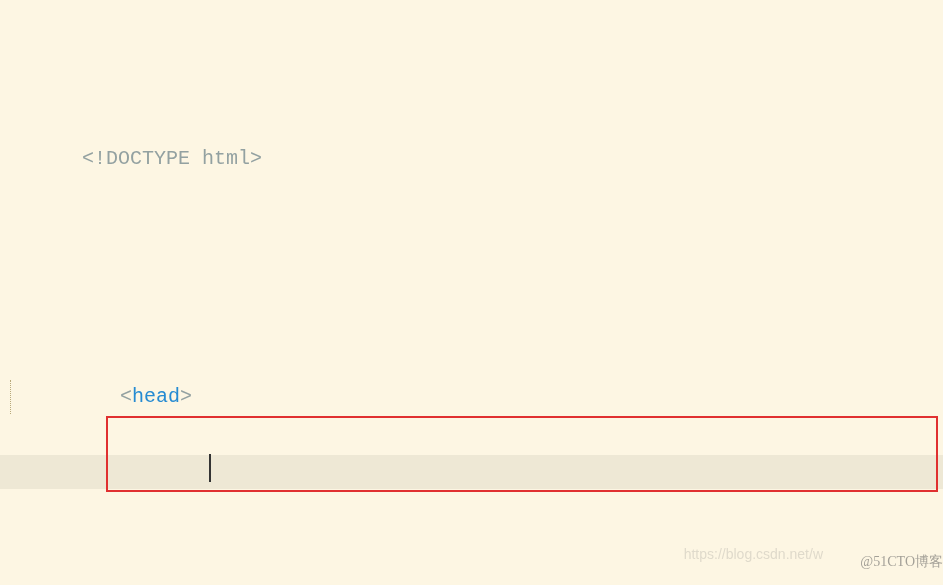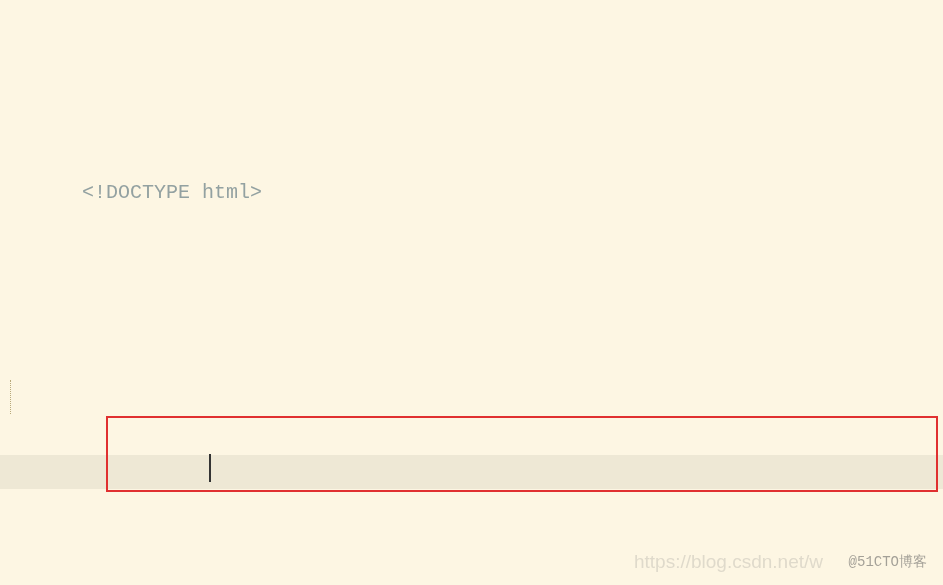--- a/index.html
+++ b/index.html
@@ -15,20 +15,21 @@
     font-size: 20px;
     line-height: 34px;
     position: relative;
   }
   .editor {
     padding: 6px 4px;
     white-space: pre;
   }
   .line {
     display: flex;
+    align-items: center;
     height: 34px;
   }
   .indent-guides {
     display: inline-flex;
     flex-shrink: 0;
   }
   .indent-unit {
     width: 44px;
     position: relative;
     height: 34px;
@@ -80,33 +81,33 @@
     height: 28px;
     background: #333;
     z-index: 10;
   }
 
   .editor { position: relative; z-index: 2; }
 
   .watermark1 {
     position: absolute;
     right: 120px;
-    bottom: 6px;
+    bottom: 14px;
     color: rgba(120,120,120,0.22);
     font-family: Arial, sans-serif;
-    font-size: 19px;
+    font-size: 14px;
     z-index: 20;
     pointer-events: none;
   }
   .watermark2 {
     position: absolute;
-    right: 16px;
+    right: 0;
     bottom: 6px;
     color: rgba(90,90,90,0.55);
-    font-family: Liberation Mono, monospace;
+    font-family: Liberation Serif, serif;
     font-size: 14px;
     z-index: 20;
     pointer-events: none;
   }
 </style>
 </head>
 <body>
 
 <div class="cursor-line-bg"></div>
 
@@ -118,20 +119,23 @@
     <span class="code">
       <span class="t-punc">&lt;!</span><span class="t-doctype">DOCTYPE</span><span class="t-text"> </span><span class="t-doctype">html</span><span class="t-punc">&gt;</span>
     </span>
   </div>
 
   
 
   
   <div class="line">
     <span class="indent-guides"><span class="indent-unit"></span></span>
+    <span class="code">
+      <span class="t-punc">&lt;</span><span class="t-tag">head</span><span class="t-punc">&gt;</span>
+    </span>
   </div>
 
   
   
 
   
   
 
   
   

